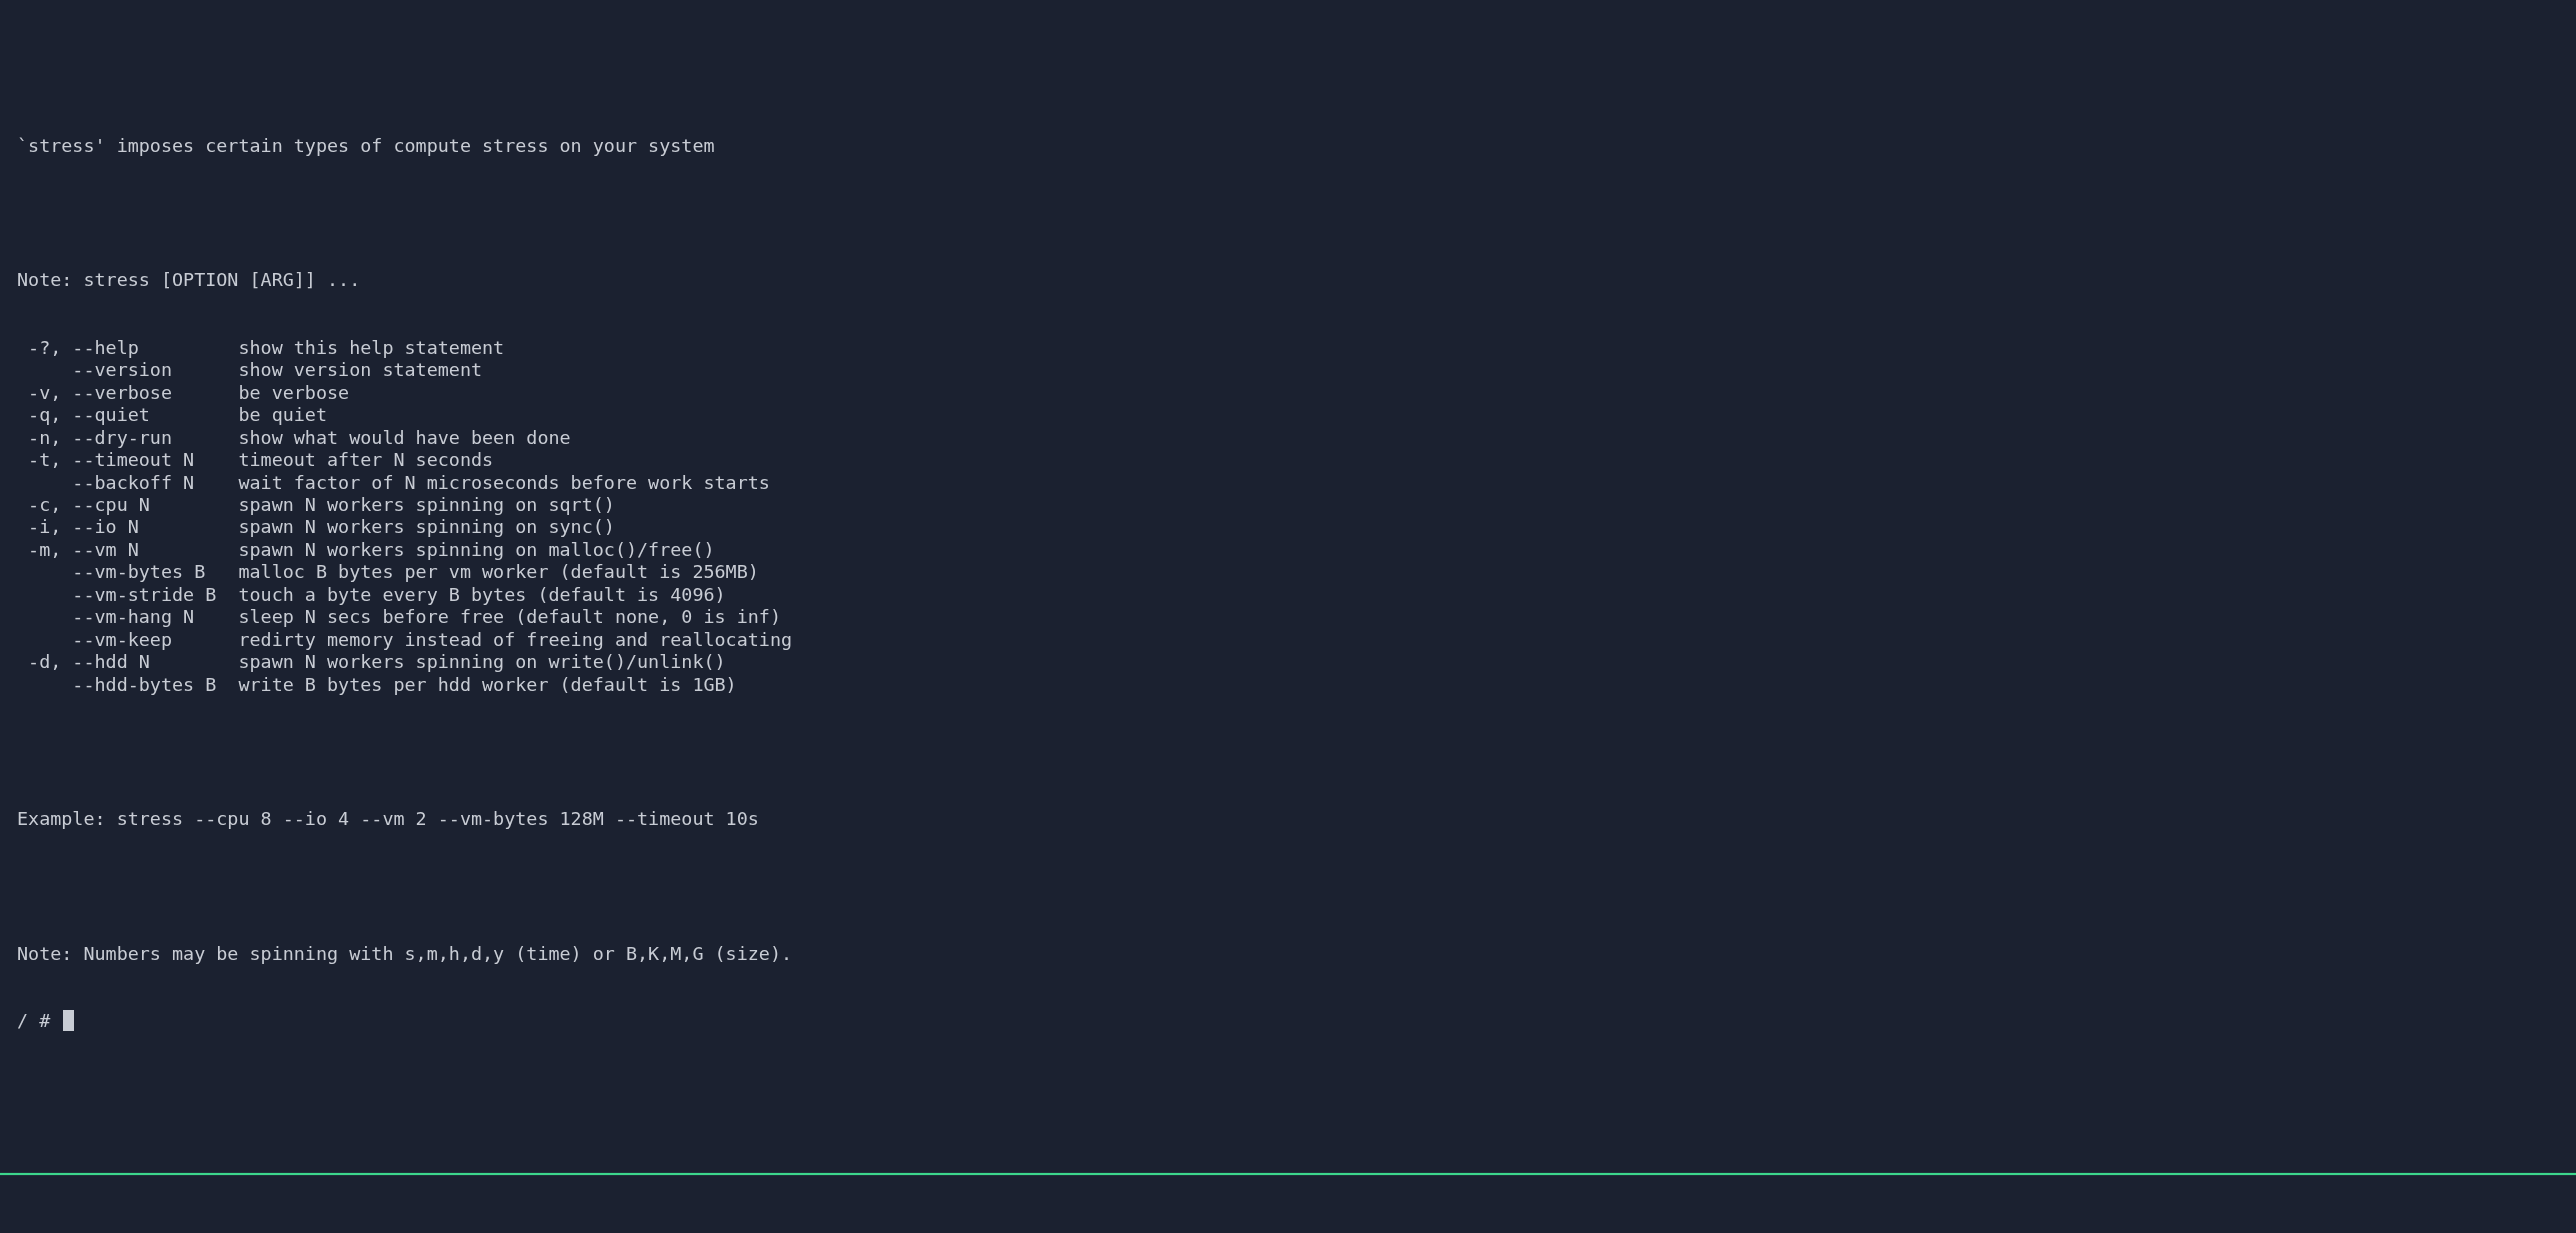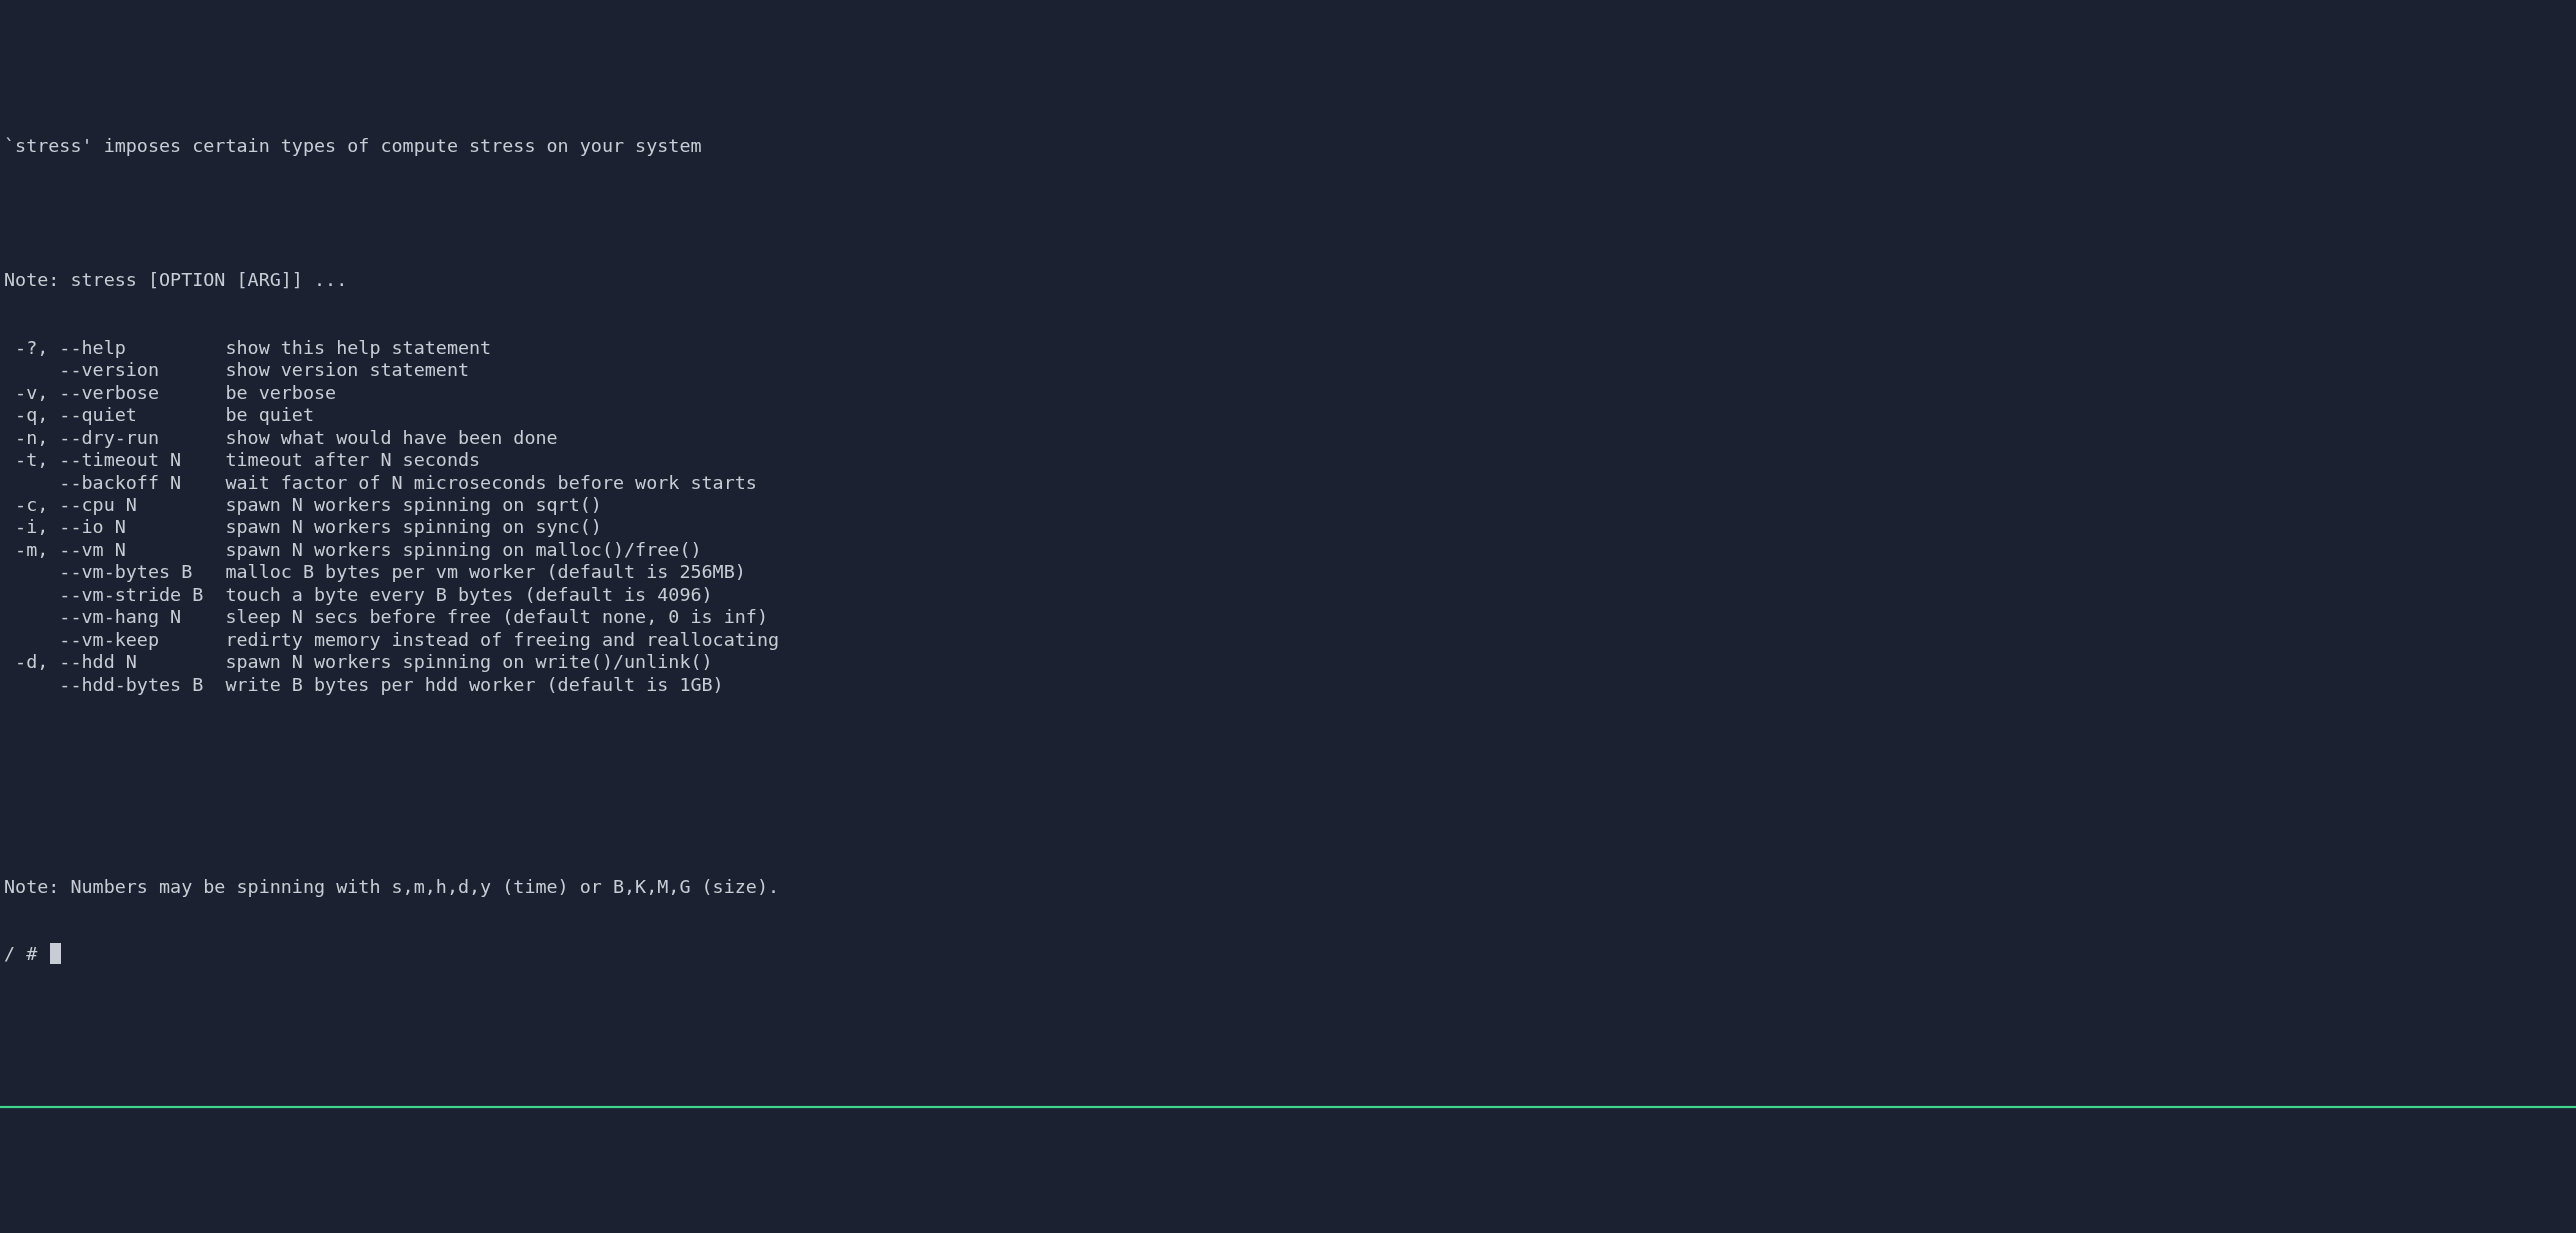--- a/index.html
+++ b/index.html
@@ -15,21 +15,21 @@
     overflow: hidden;
   }
 
   .term {
     white-space: pre;
     padding: 0px 0 0 0;
   }
 
   
   .pane-top {
-    padding-left: 4px;
+    padding-left: 17px;
   }
 
   .pane-divider {
     height: 1.9px;
     background: #3dd68c;
     margin-top: 5.8px;
     width: 100%;
     box-shadow: 0 0 1px #3dd68c;
   }
 
@@ -47,20 +47,21 @@
 
 <div class="term">
 
   
   <div class="pane-top">
     <div>`stress' imposes certain types of compute stress on your system</div>
     <div> </div>
     <div>Note: stress [OPTION [ARG]] ...</div>
     <div id="opts"><div> -?, --help         show this help statement</div><div>     --version      show version statement</div><div> -v, --verbose      be verbose</div><div> -q, --quiet        be quiet</div><div> -n, --dry-run      show what would have been done</div><div> -t, --timeout N    timeout after N seconds</div><div>     --backoff N    wait factor of N microseconds before work starts</div><div> -c, --cpu N        spawn N workers spinning on sqrt()</div><div> -i, --io N         spawn N workers spinning on sync()</div><div> -m, --vm N         spawn N workers spinning on malloc()/free()</div><div>     --vm-bytes B   malloc B bytes per vm worker (default is 256MB)</div><div>     --vm-stride B  touch a byte every B bytes (default is 4096)</div><div>     --vm-hang N    sleep N secs before free (default none, 0 is inf)</div><div>     --vm-keep      redirty memory instead of freeing and reallocating</div><div> -d, --hdd N        spawn N workers spinning on write()/unlink()</div><div>     --hdd-bytes B  write B bytes per hdd worker (default is 1GB)</div></div>
     <div> </div>
+    <div>Example: stress --cpu 8 --io 4 --vm 2 --vm-bytes 128M --timeout 10s</div>
     <div> </div>
     <div>Note: Numbers may be spinning with s,m,h,d,y (time) or B,K,M,G (size).</div>
     <div><span>/ # </span><span class="cursor"></span></div>
   </div>
 
   
   <div class="pane-divider"></div>
 
   
   

